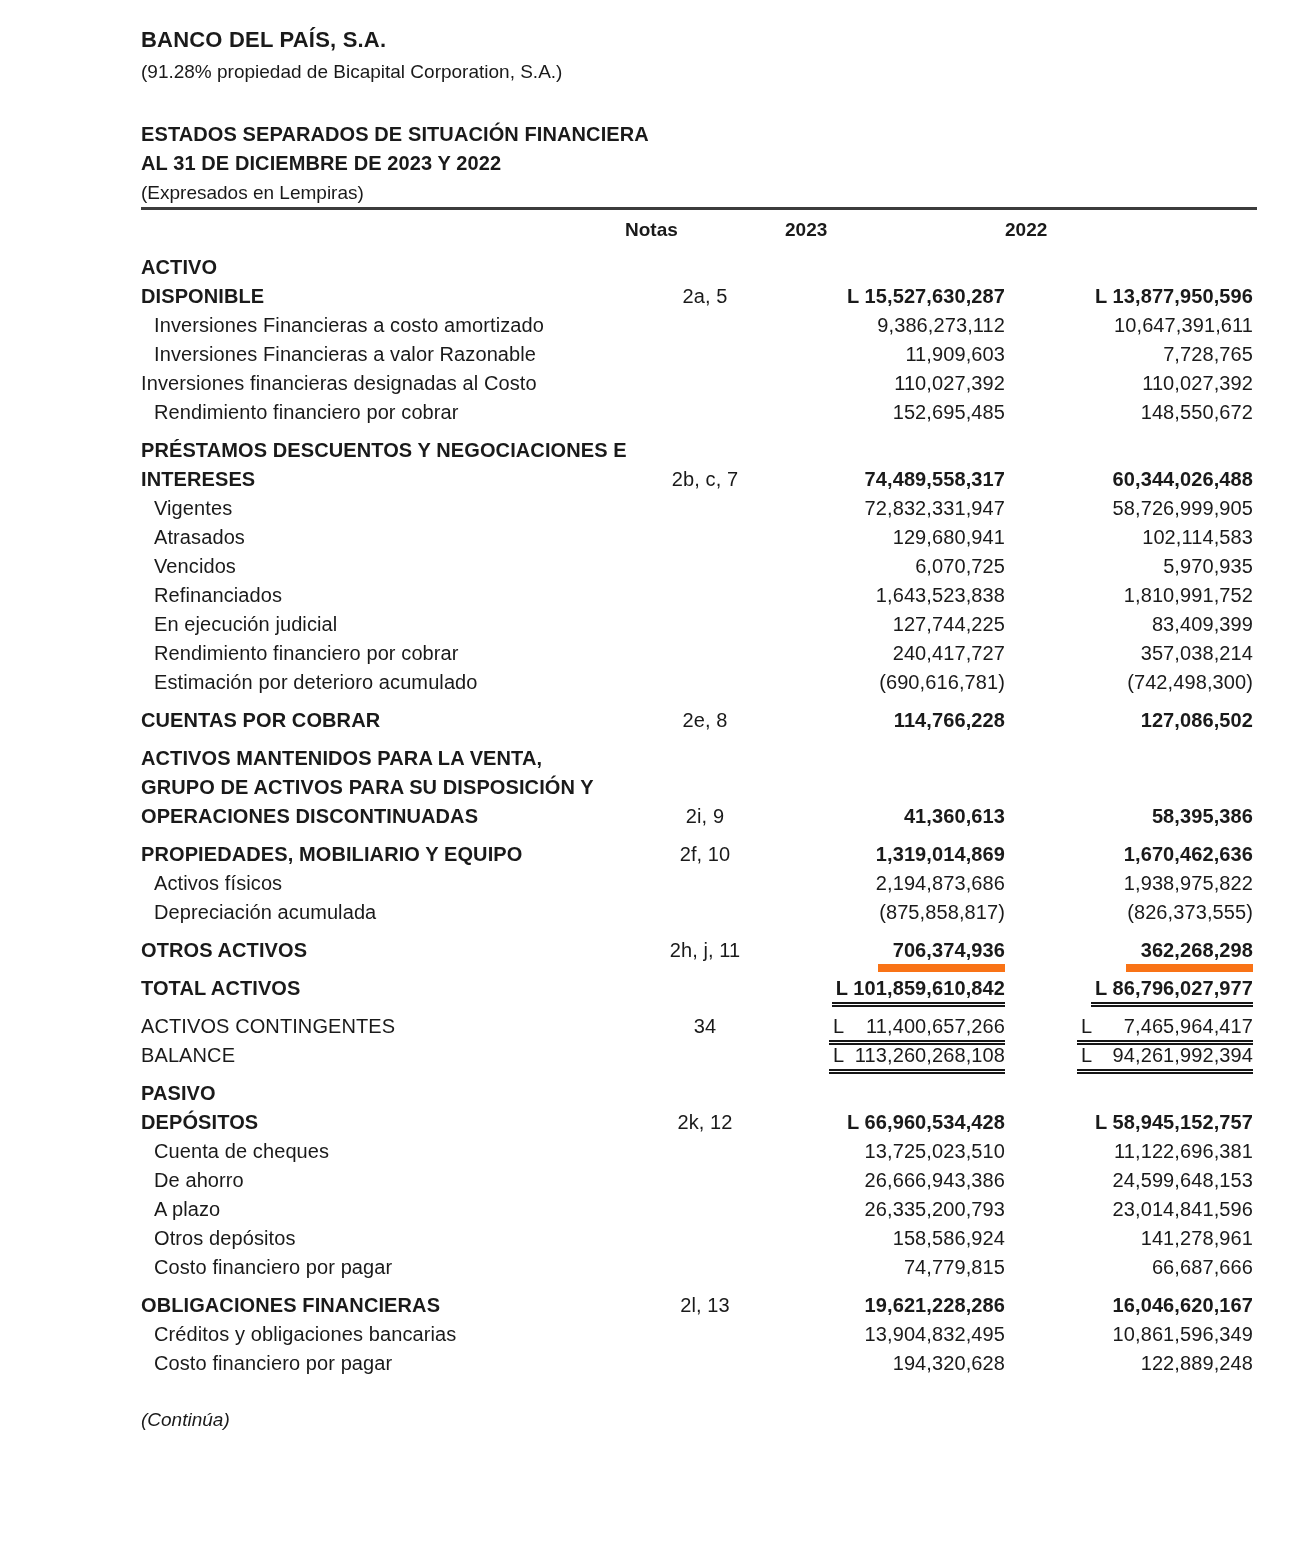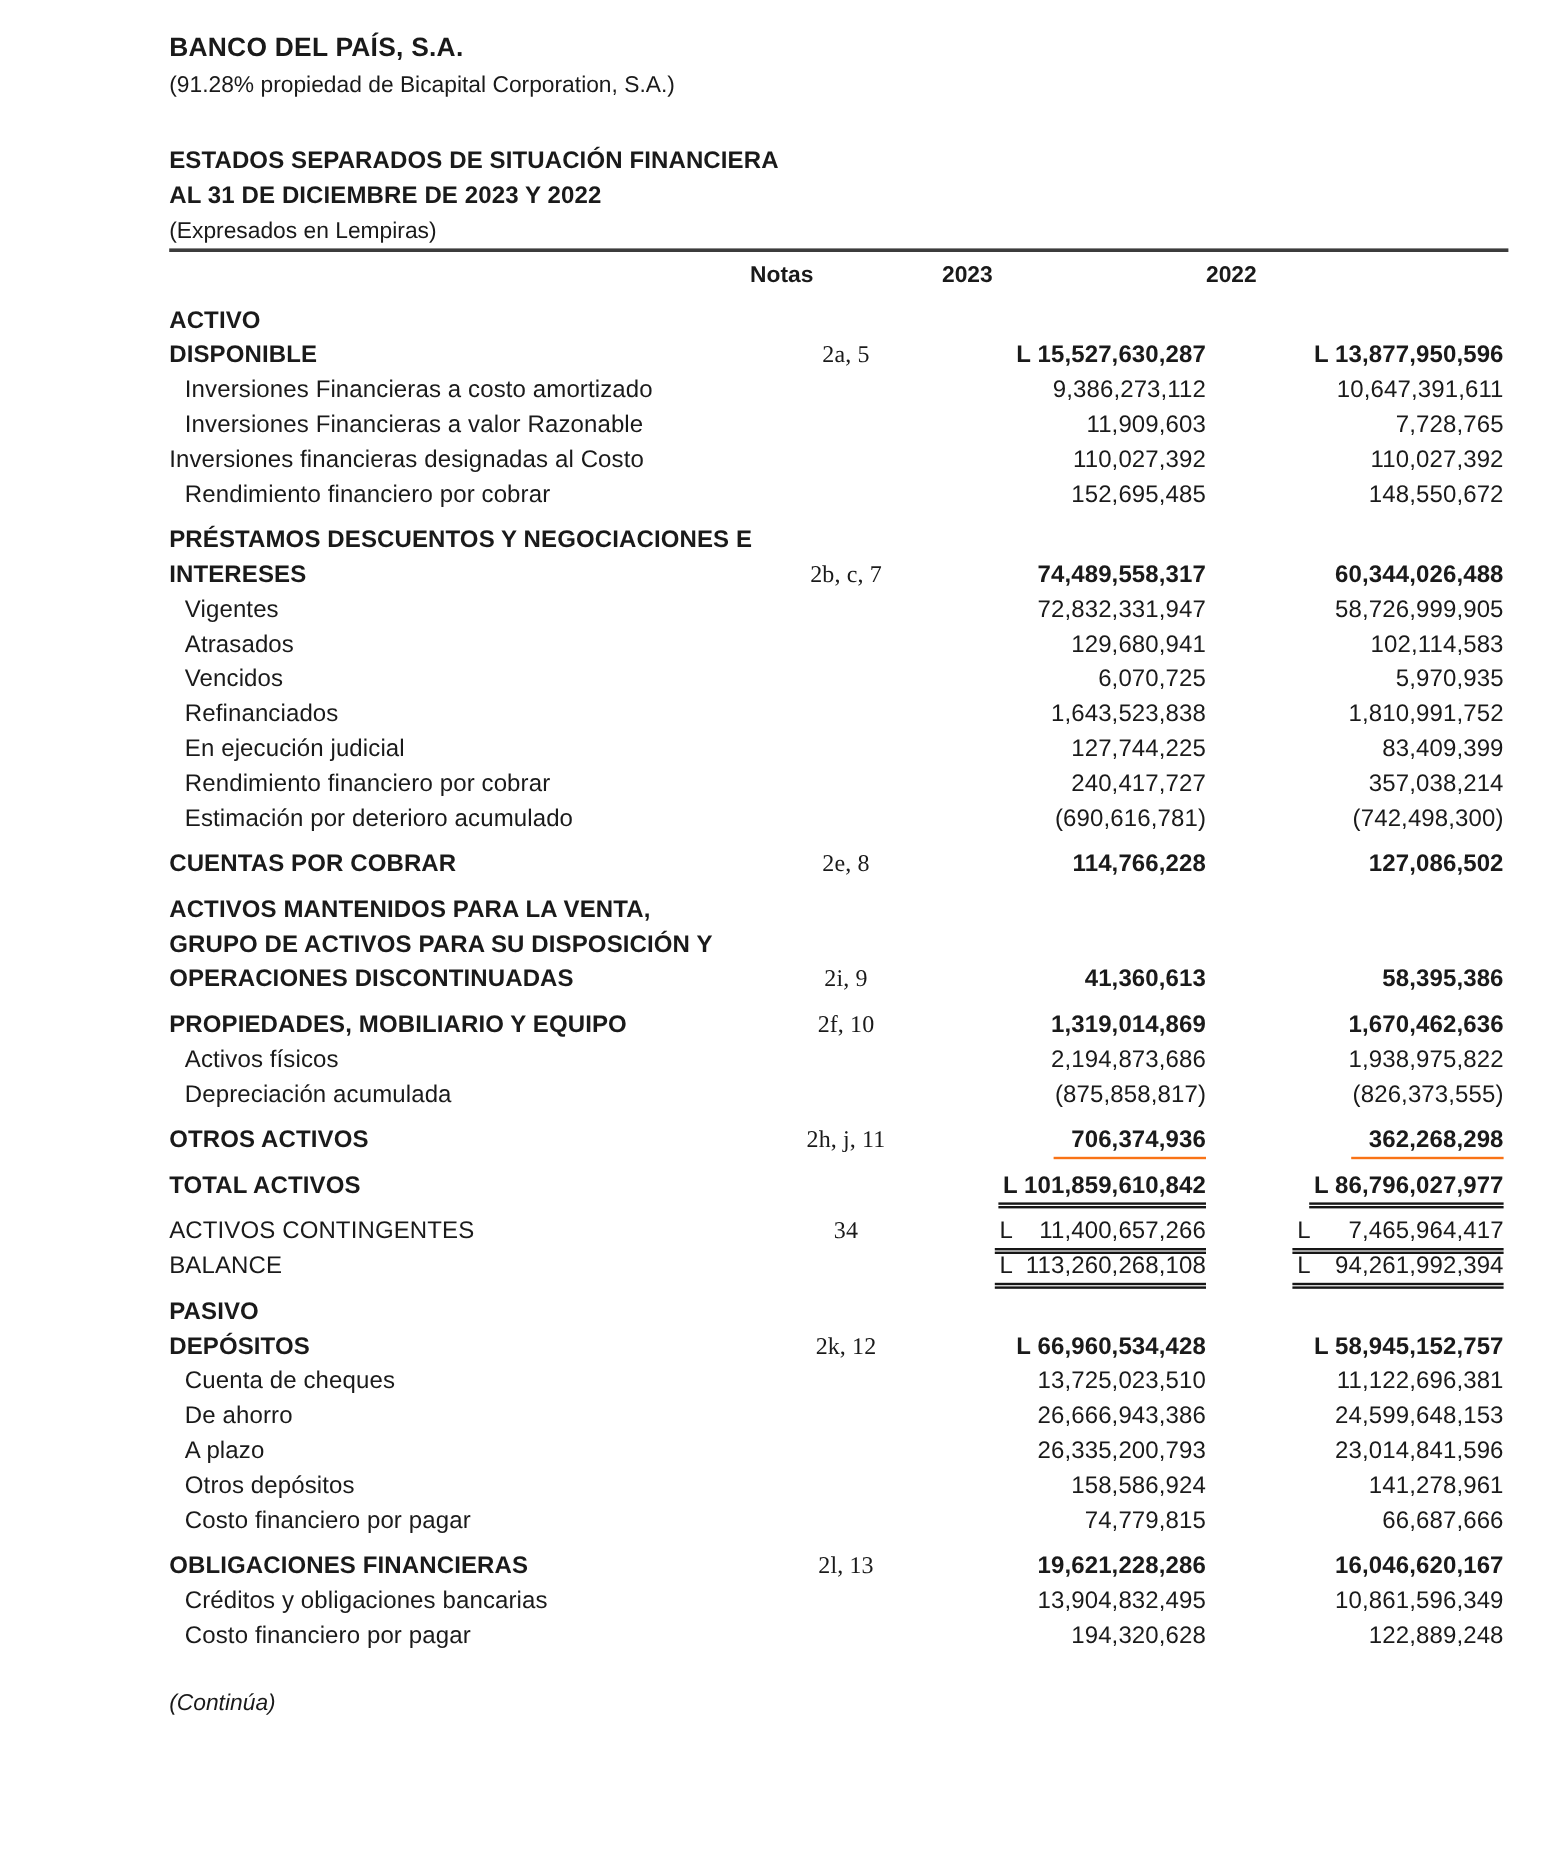--- a/index.html
+++ b/index.html
@@ -21,27 +21,27 @@
 
   .grid { display:grid; grid-template-columns:484px 160px 220px 248px; width:1112px; }
   .colhead { margin-top:4px; font-size:19px; font-weight:700; line-height:31px; }
   .colhead .c { text-align:left; }
   .colhead .c.first { text-align:left; }
 
   #rows { margin-top:8px; }
   .row { font-size:20px; line-height:29px; height:29px; letter-spacing:0.1px; }
   .row.gap { margin-top:9px; }
   .c.label { text-align:left; white-space:nowrap; }
-  .c.notes { text-align:center;font-family:Liberation Serif, serif; }
+  .c.notes { text-align:center; }
   .c.val  { text-align:right; white-space:nowrap; }
   .b { font-weight:700; }
   .ind { padding-left:13px; }
 
   .num { display:inline-block; line-height:27px; }
-  .u1 { border-bottom:2px solid #f97316; padding-left:15px; }
+  .u1 { border-bottom:8px solid #f97316; padding-left:15px; }
   .u2 { border-bottom:5px double #161616; padding-left:4px; }
   .lbox { display:inline-flex; justify-content:space-between; width:176px; }
 
   .continua { width:1112px; text-align:left; font-size:19px; margin-top:31px;font-style:italic; }
 </style>
 </head>
 <body>
 
 <div class="page">
   <div class="bank-name">BANCO DEL PAÍS, S.A.</div>

